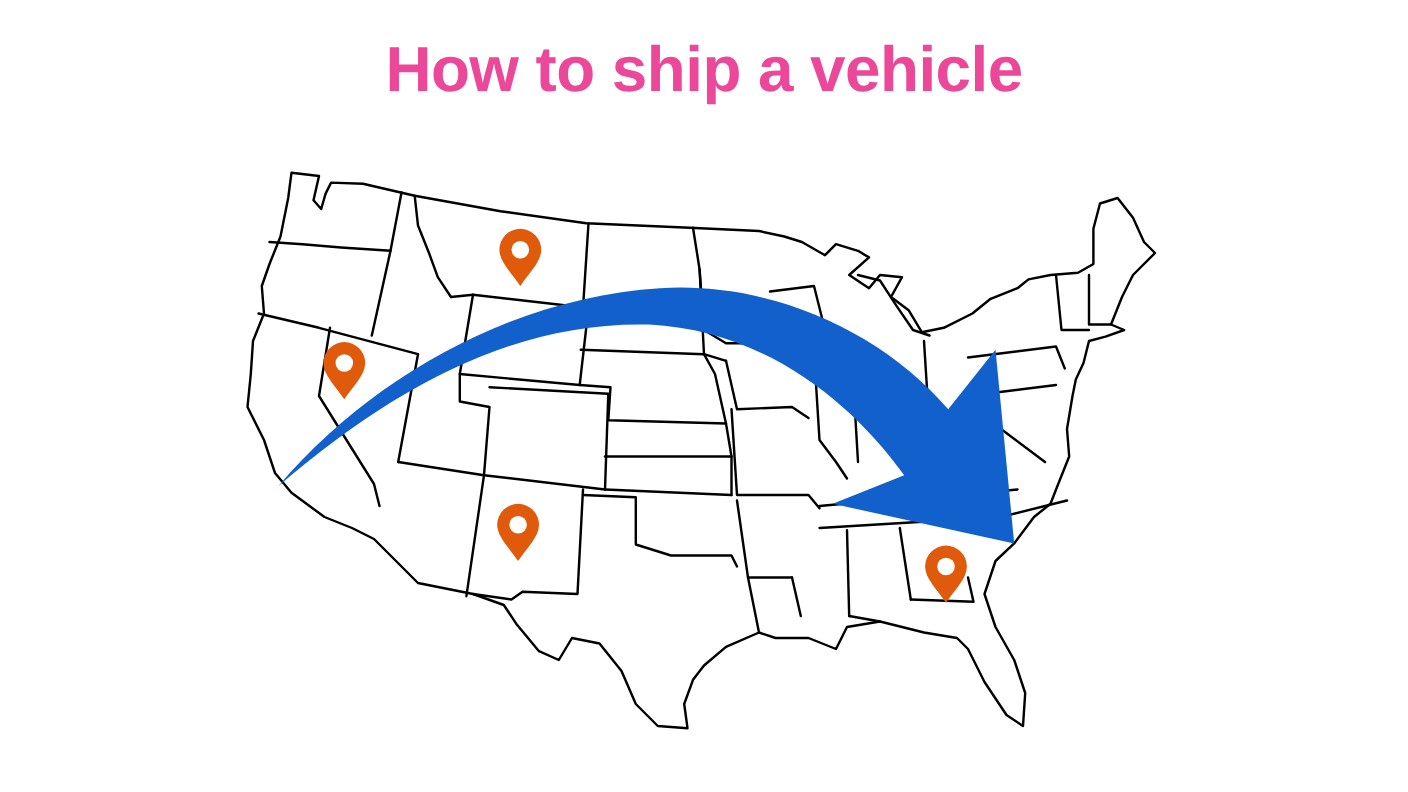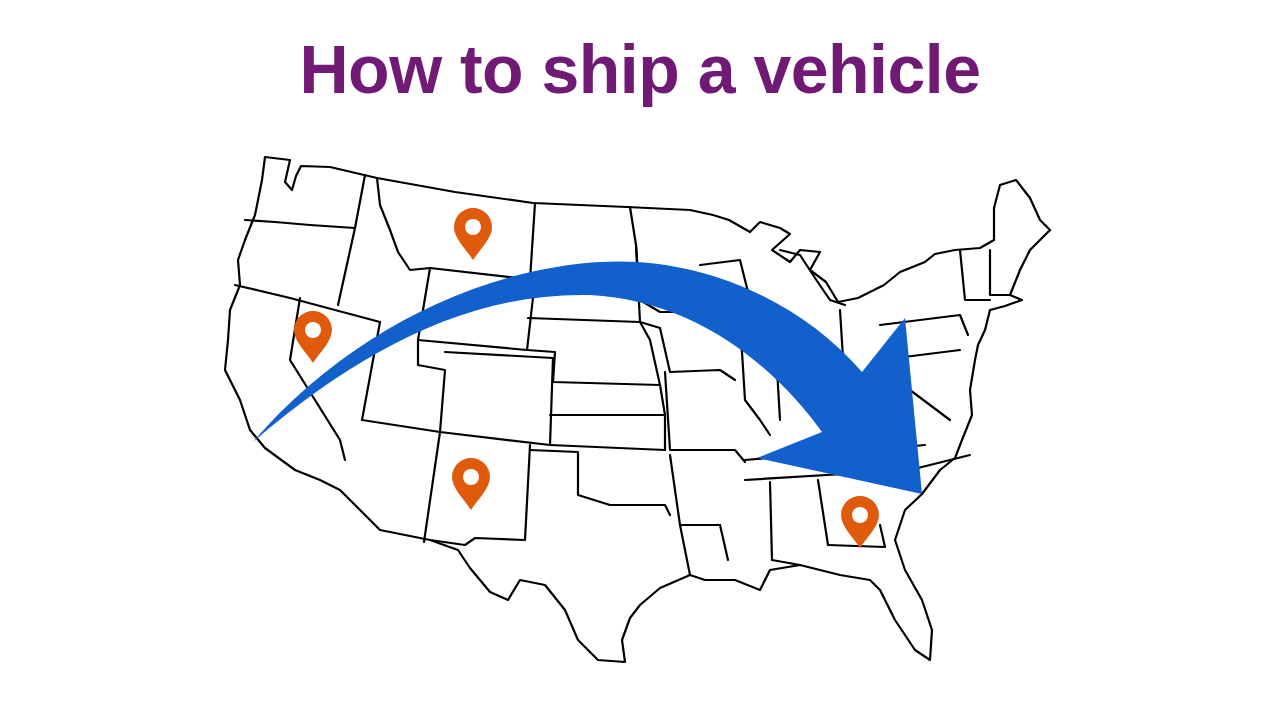--- a/index.html
+++ b/index.html
@@ -1,20 +1,20 @@
 <!DOCTYPE html>
 <html><head>
 <meta charset="utf-8">
 <style>
   html, body { margin:0; padding:0; background:#ffffff; }
   body { width:1280px; height:720px; position:relative; overflow:hidden; }
   .title {
     position:absolute; left:0; top:30px; width:1280px; text-align:center;
     font-family:"Liberation Sans", sans-serif; font-weight:bold;
-    font-size:68px; color:#701a75; letter-spacing:-0.5px;
+    font-size:58px; color:#ec4899; letter-spacing:-0.5px;
   }
   svg.map { position:absolute; left:0; top:0; }
   .state { fill:#ffffff; stroke:#000000; stroke-width:2.2; stroke-linejoin:round; }
   .border { fill:none; stroke:#000000; stroke-width:2.2; stroke-linejoin:round; stroke-linecap:round; }
 </style>
 </head>
 <body>
 
 <div class="title">How to ship a vehicle</div>
 

